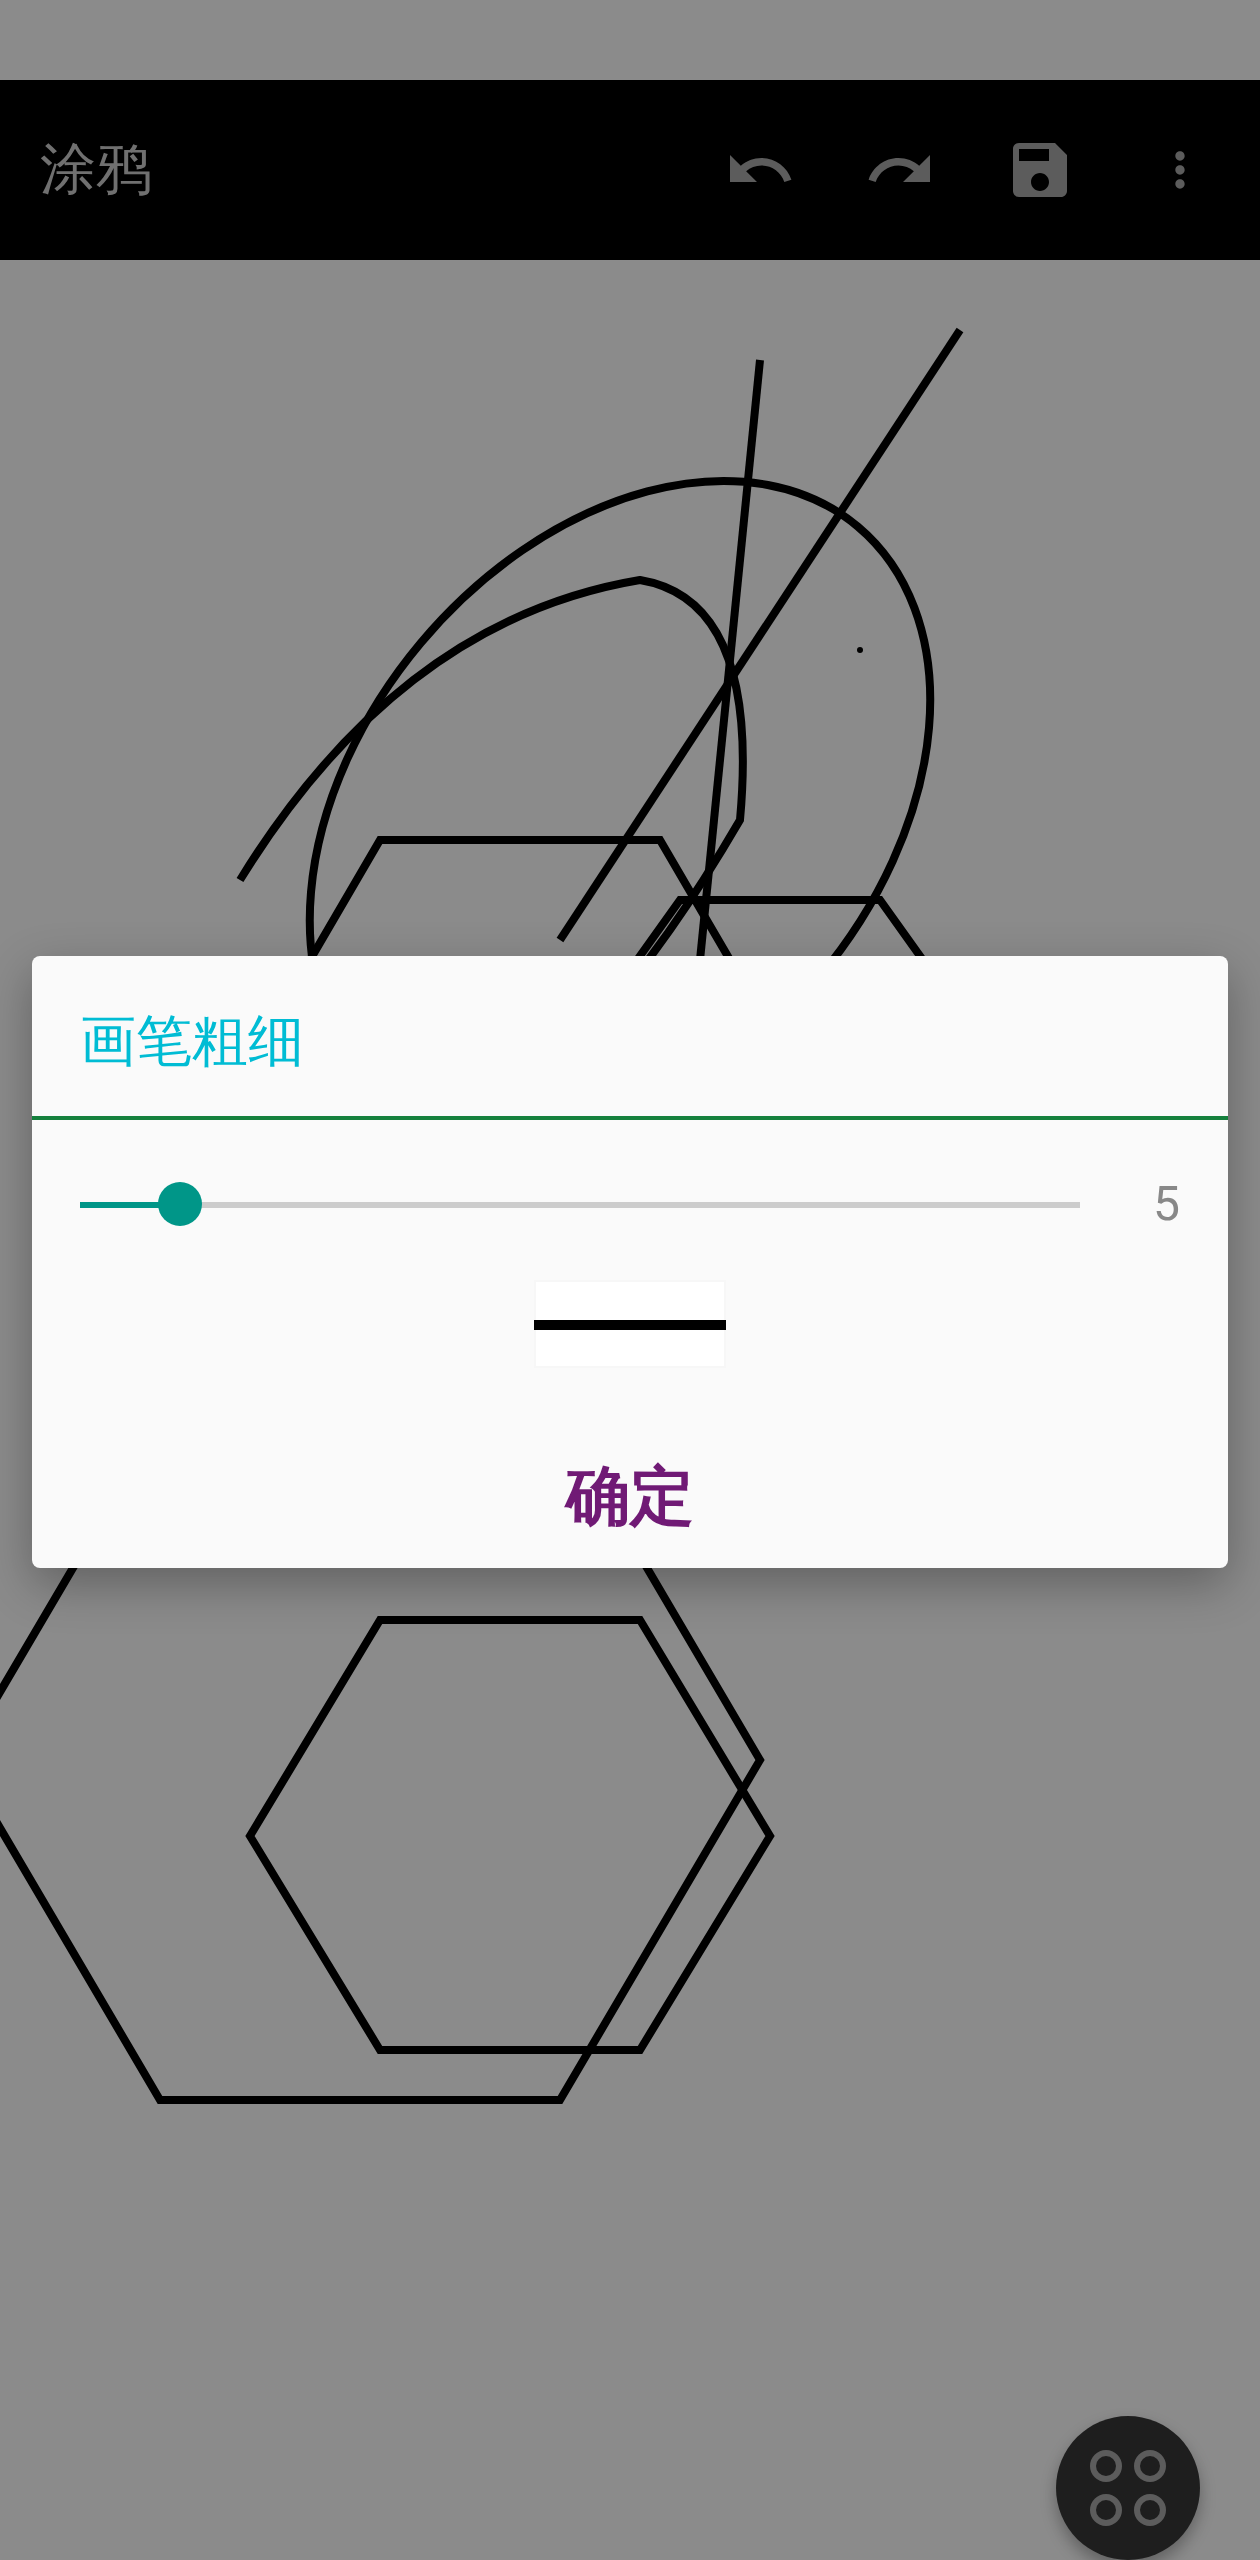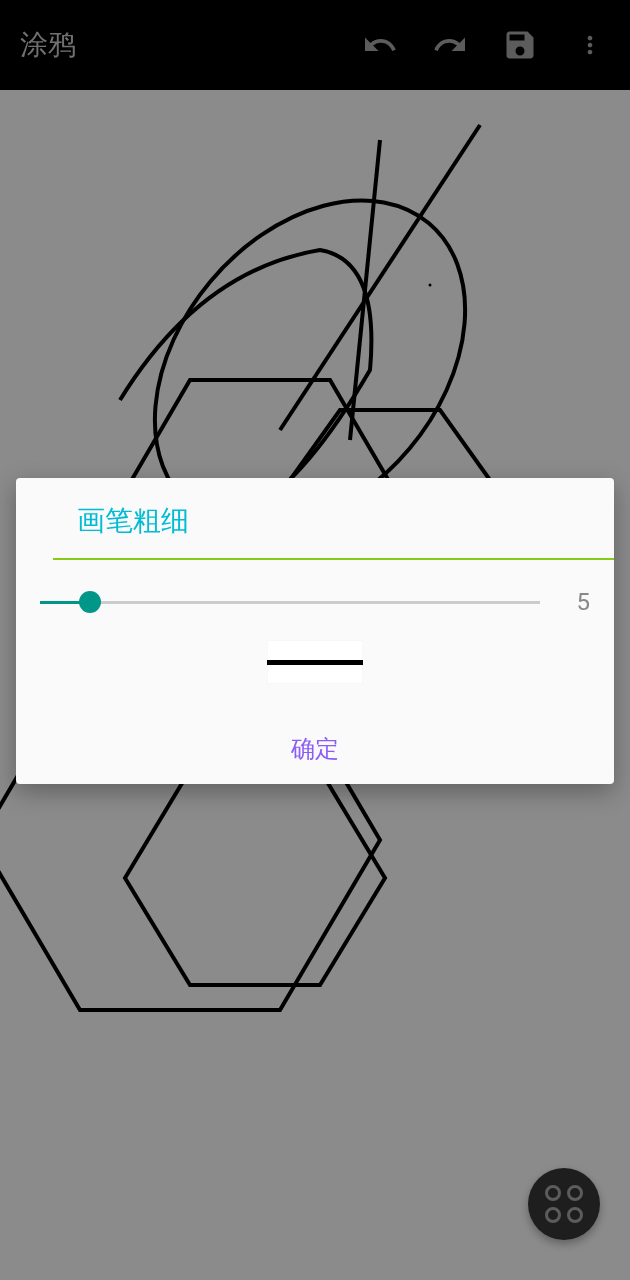--- a/index.html
+++ b/index.html
@@ -17,20 +17,21 @@
       background: #e8e8e8;
     }
     
     .app-bar {
       background: #000;
       height: 90px;
       display: flex;
       align-items: center;
       padding: 0 20px;
       color: #aaa;
+      margin-top: 40px;
     }
     
     .app-title {
       font-size: 28px;
       color: #bbb;
       flex: 1;
     }
     
     .toolbar-actions {
       display: flex;
@@ -82,22 +83,21 @@
       border-radius: 4px;
       box-shadow: 0 8px 24px rgba(0,0,0,0.3);
       z-index: 20;
       padding-bottom: 0;
     }
     
     .dialog-title {
       color: #00bcd4;
       font-size: 28px;
       padding: 24px 24px 18px 24px;
-      border-bottom: 2px solid #84cc16;
-      margin-left: 37px;
+      border-bottom: 2px solid #15803d;
     }
     
     .dialog-body {
       padding: 28px 24px 10px 24px;
     }
     
     .slider-row {
       display: flex;
       align-items: center;
       gap: 20px;
@@ -165,23 +165,24 @@
     .dialog-actions {
       display: flex;
       height: 70px;
     }
     
     .dialog-btn {
       flex: 1;
       display: flex;
       align-items: center;
       justify-content: center;
-      font-size: 24px;
-      color: #8b5cf6;
+      font-size: 32px;
+      color: #701a75;
       cursor: pointer;
+      font-weight: bold;
     }
     
     .fab {
       position: absolute;
       bottom: 40px;
       right: 30px;
       width: 72px;
       height: 72px;
       border-radius: 50%;
       background: #333;

